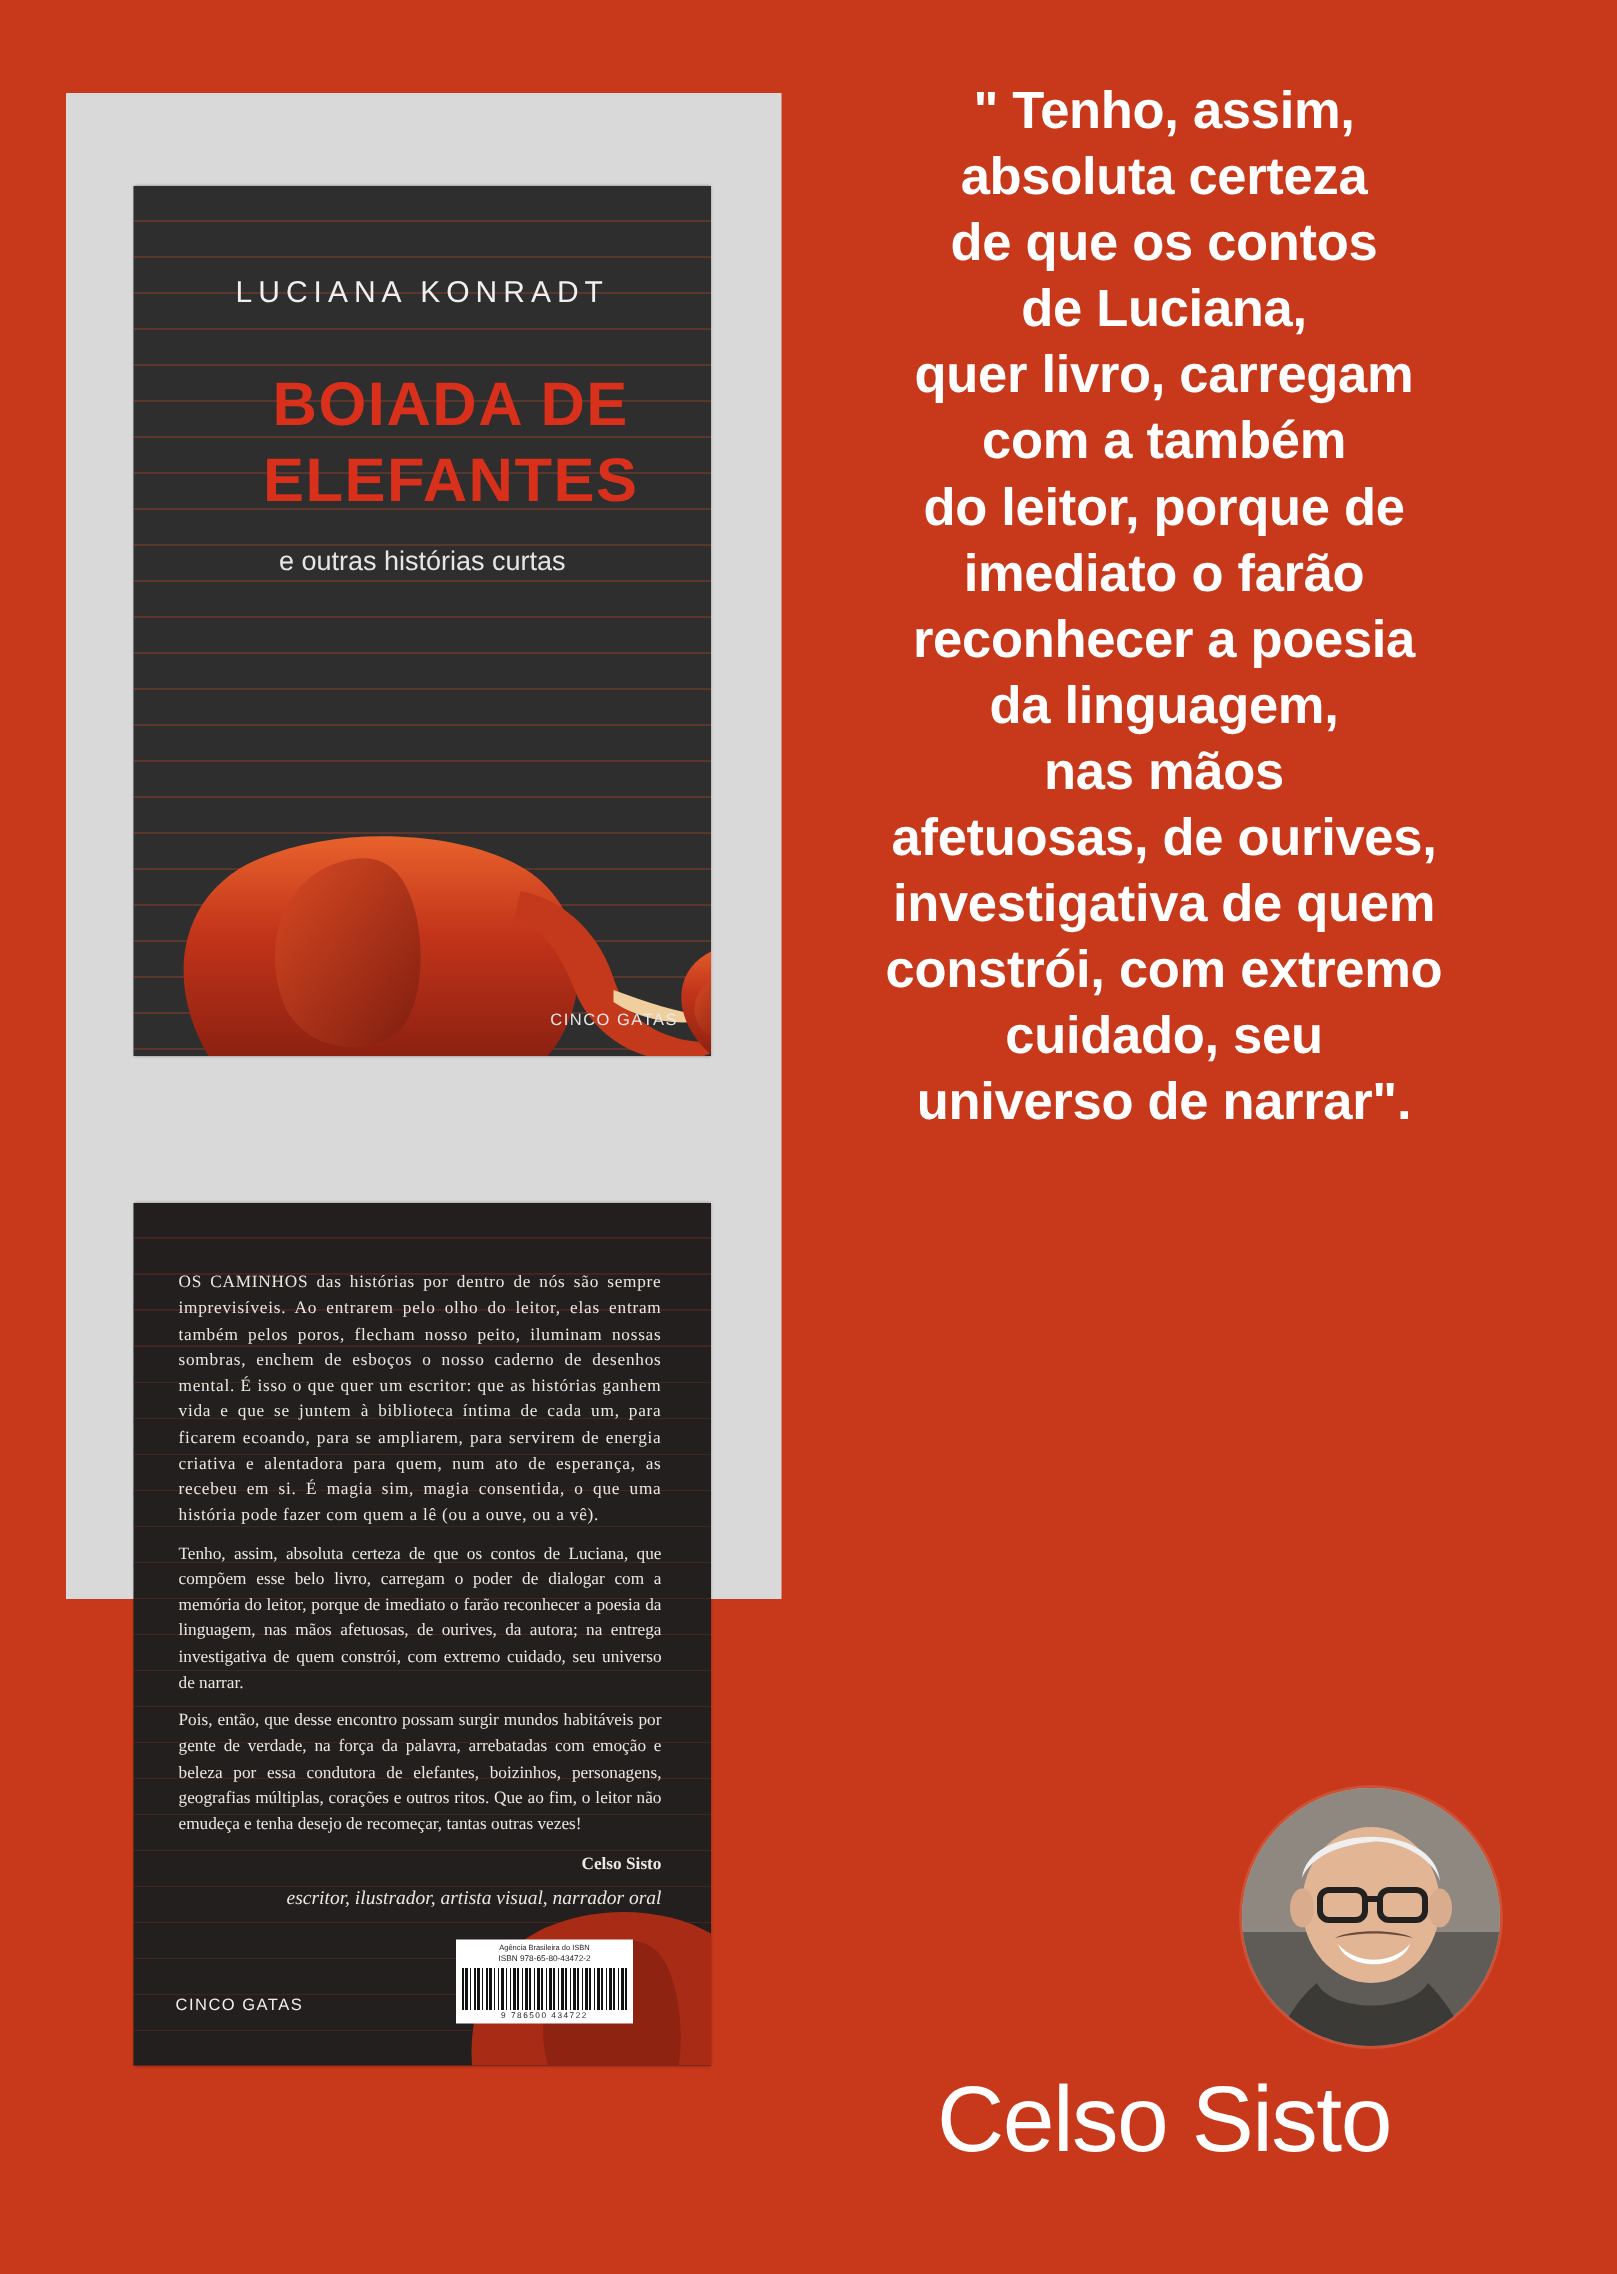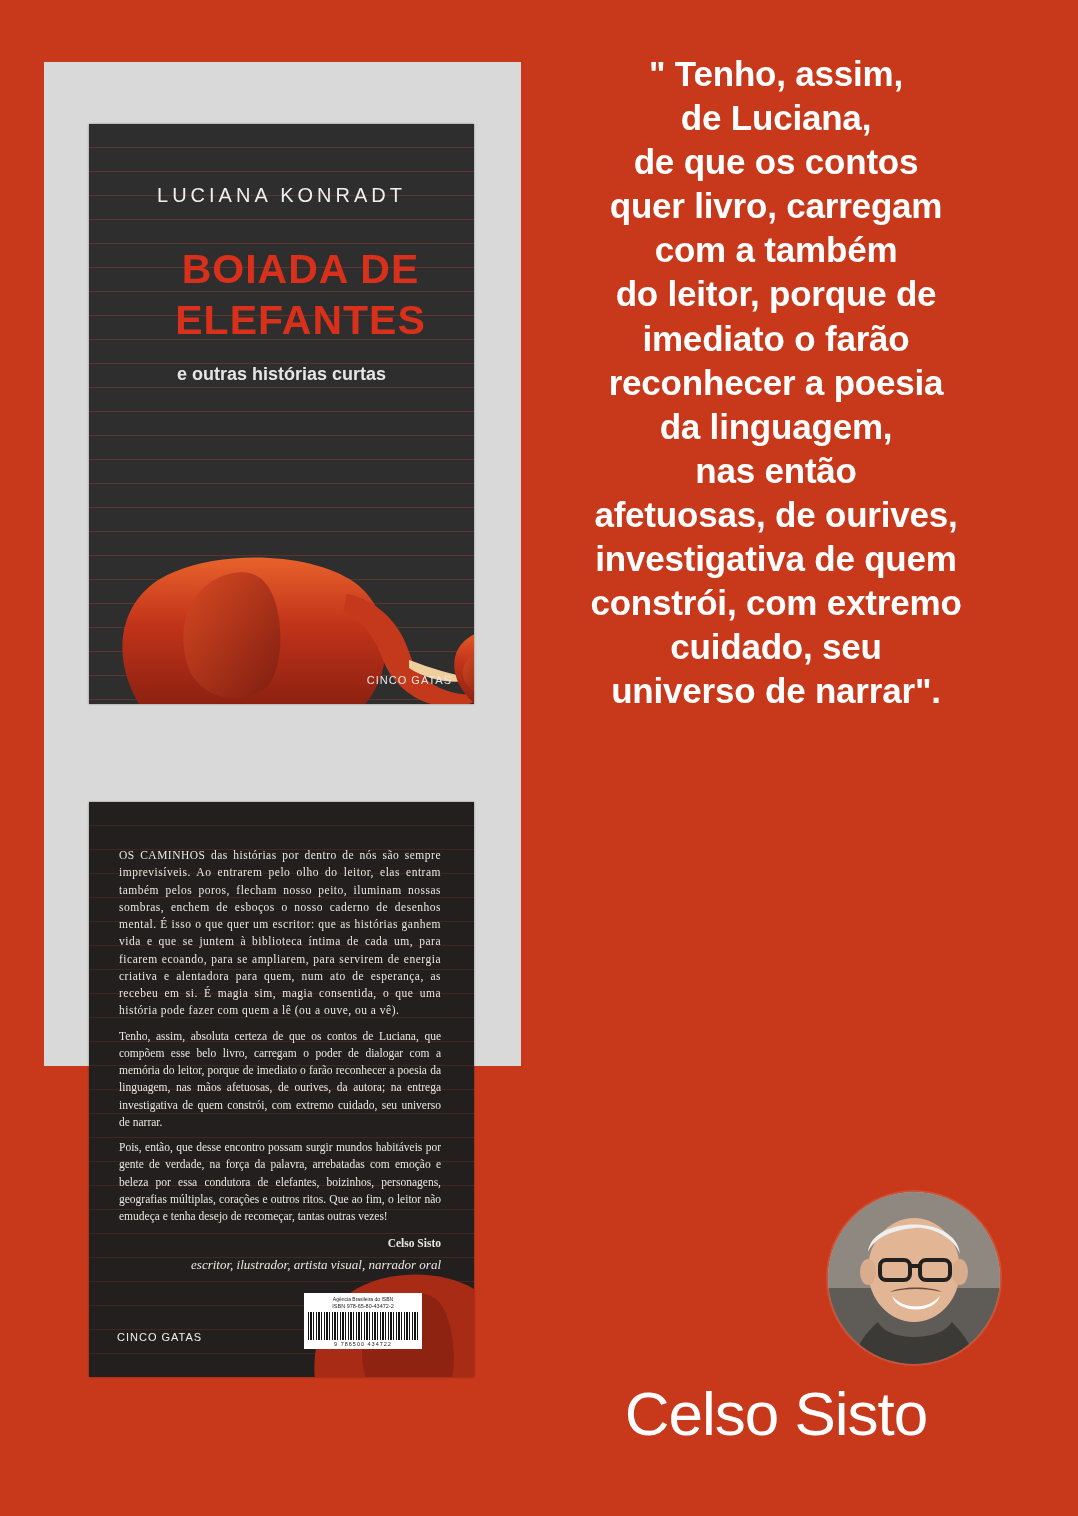--- a/index.html
+++ b/index.html
@@ -69,21 +69,21 @@
     line-height: 1.25;
     letter-spacing: 1px;
     padding-left: 38px;
   }
   .cover-front .subtitle {
     position: absolute;
     top: 240px; left: 0; right: 0;
     text-align: center;
     color: #e6e6e6;
     font-size: 18px;
-    font-weight: 700;
+    font-weight: 400;
   }
   .cover-front .art {
     position: absolute;
     left: -10px;
     bottom: -10px;
     width: 420px;
     height: 260px;
   }
   .cover-front .publisher {
     position: absolute;
@@ -298,29 +298,30 @@
         <div class="bc-line1">Agência Brasileira do ISBN</div>
         <div class="bc-line2">ISBN 978-65-80-43472-2</div>
         <div class="barcode-bars"></div>
         <div class="barcode-num">9 786500 434722</div>
       </div>
     </div>
   </div>
 
   <div class="quote-block">
     <span class="ln">" Tenho, assim,</span>
+    <span class="ln">absoluta certeza</span>
+    <span class="ln">de que os contos</span>
     <span class="ln">de Luciana,</span>
-    <span class="ln">de que os contos</span>
     <span class="ln">quer livro, carregam</span>
     <span class="ln">com a também</span>
     <span class="ln">do leitor, porque de</span>
     <span class="ln">imediato o farão</span>
     <span class="ln">reconhecer a poesia</span>
     <span class="ln">da linguagem,</span>
-    <span class="ln">nas então</span>
+    <span class="ln">nas mãos</span>
     <span class="ln">afetuosas, de ourives,</span>
     <span class="ln">investigativa de quem</span>
     <span class="ln">constrói, com extremo</span>
     <span class="ln">cuidado, seu</span>
     <span class="ln">universo de narrar".</span>
   </div>
 
   <div class="portrait">
     <svg width="172" height="172" viewBox="0 0 172 172">
       <rect width="172" height="172" fill="#8e8880"></rect>

